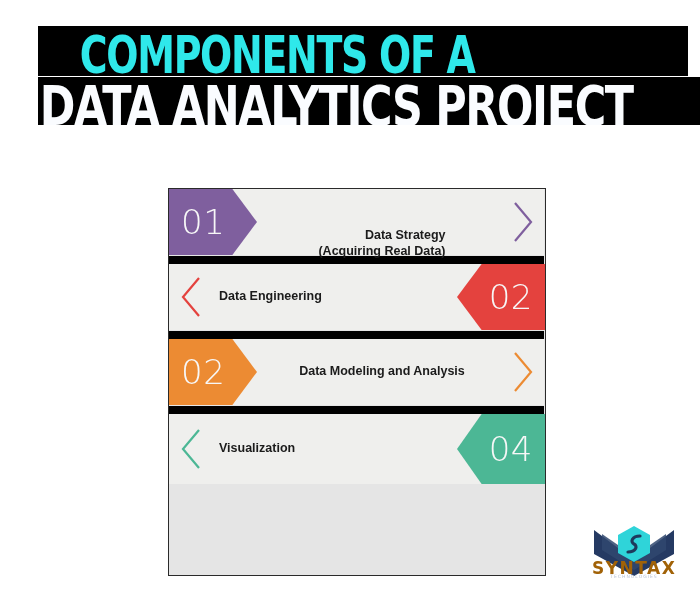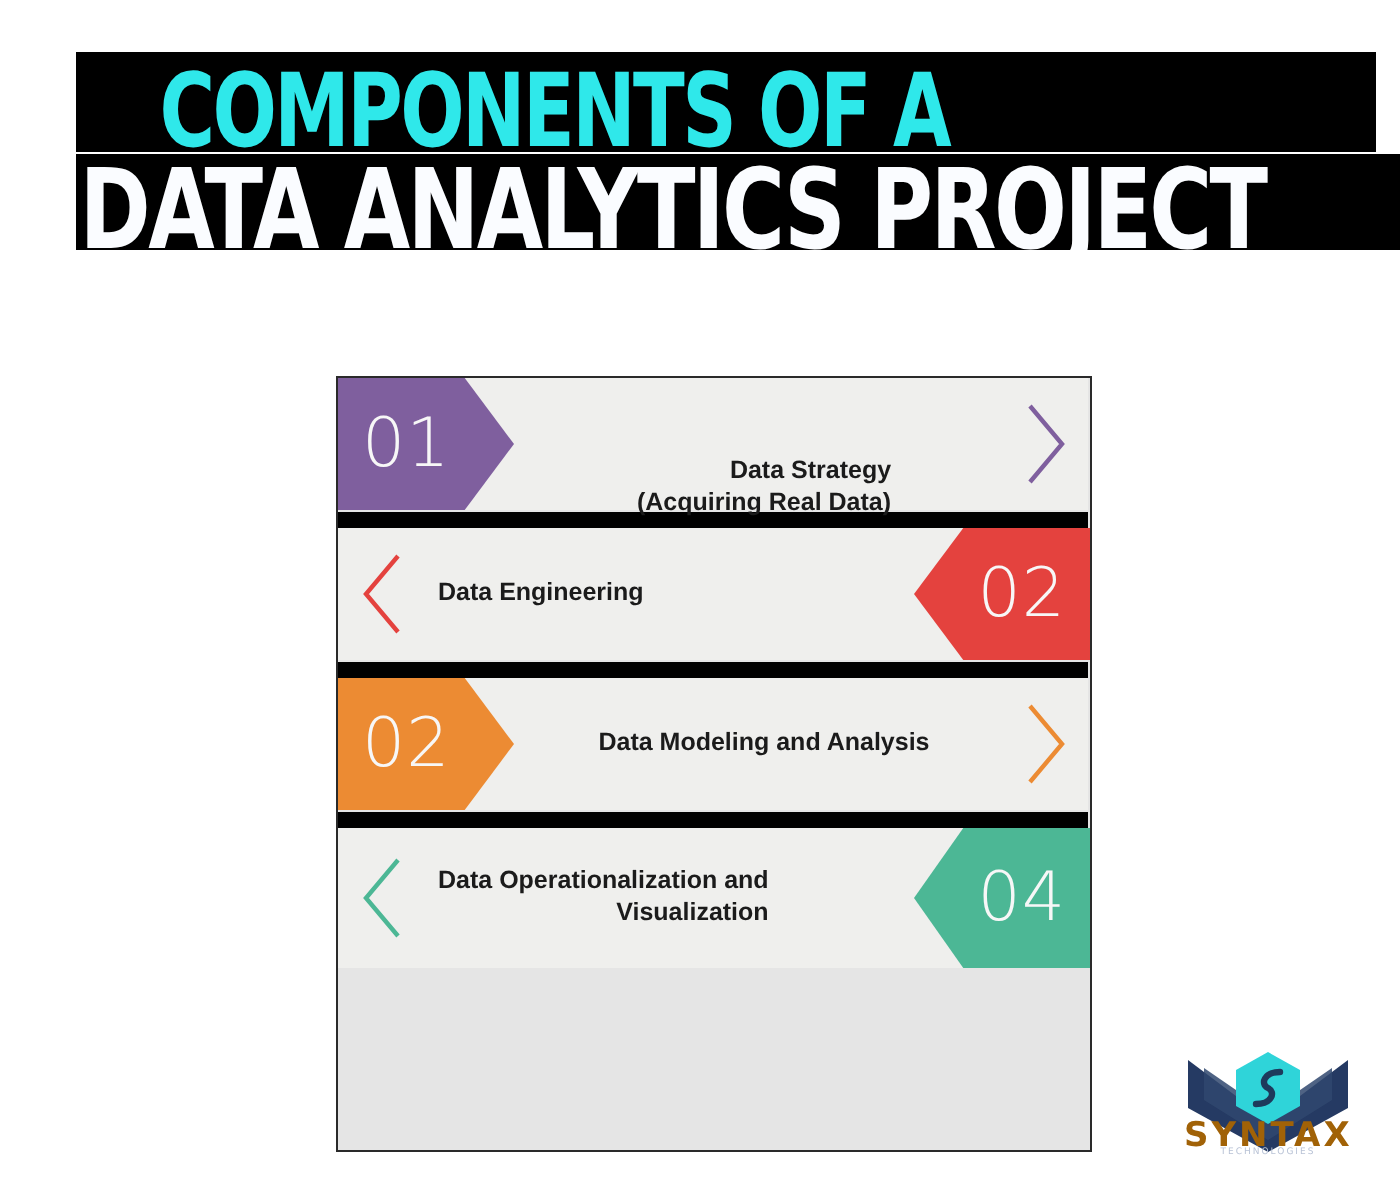--- a/index.html
+++ b/index.html
@@ -250,21 +250,20 @@
     </div>
   </div>
 
   <div class="step-row">
     <div class="band" style="left:0;width:375px;height:70px;"></div>
     <div class="badge badge-right" style="background:#4cb795;height:70px;">
       <span>04</span>
     </div>
     <div class="step-label label-left" style="left:50px;width:240px;height:70px;">
       <div>
-        <div>Data Operationalization and</div>
         <div>Visualization</div>
       </div>
     </div>
     <div class="chev" style="left:4px;height:70px;">
       <svg width="24" height="44" viewBox="0 0 24 44" aria-hidden="true">
         <polyline points="20,3 4,22 20,41" fill="none" stroke="#4cb795" stroke-width="2.2"></polyline>
       </svg>
     </div>
   </div>
 

